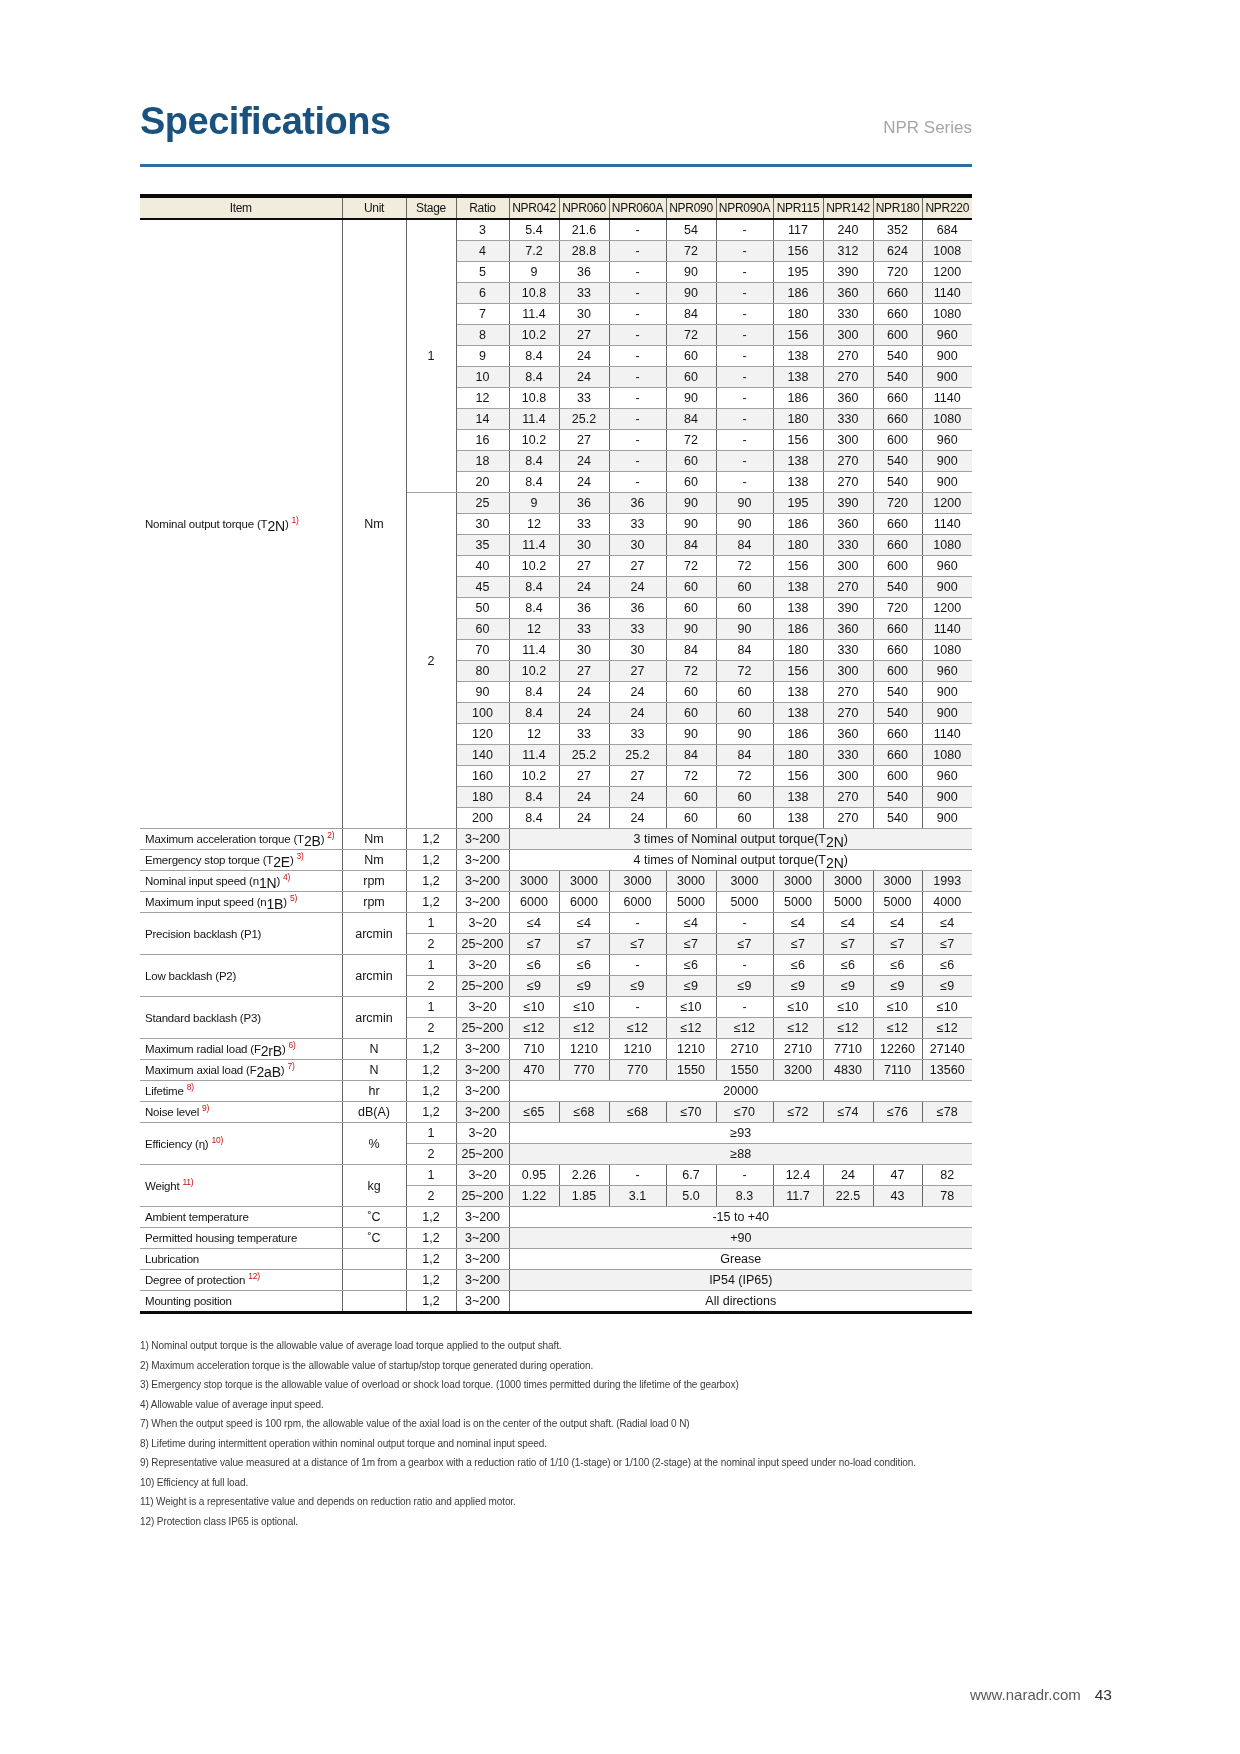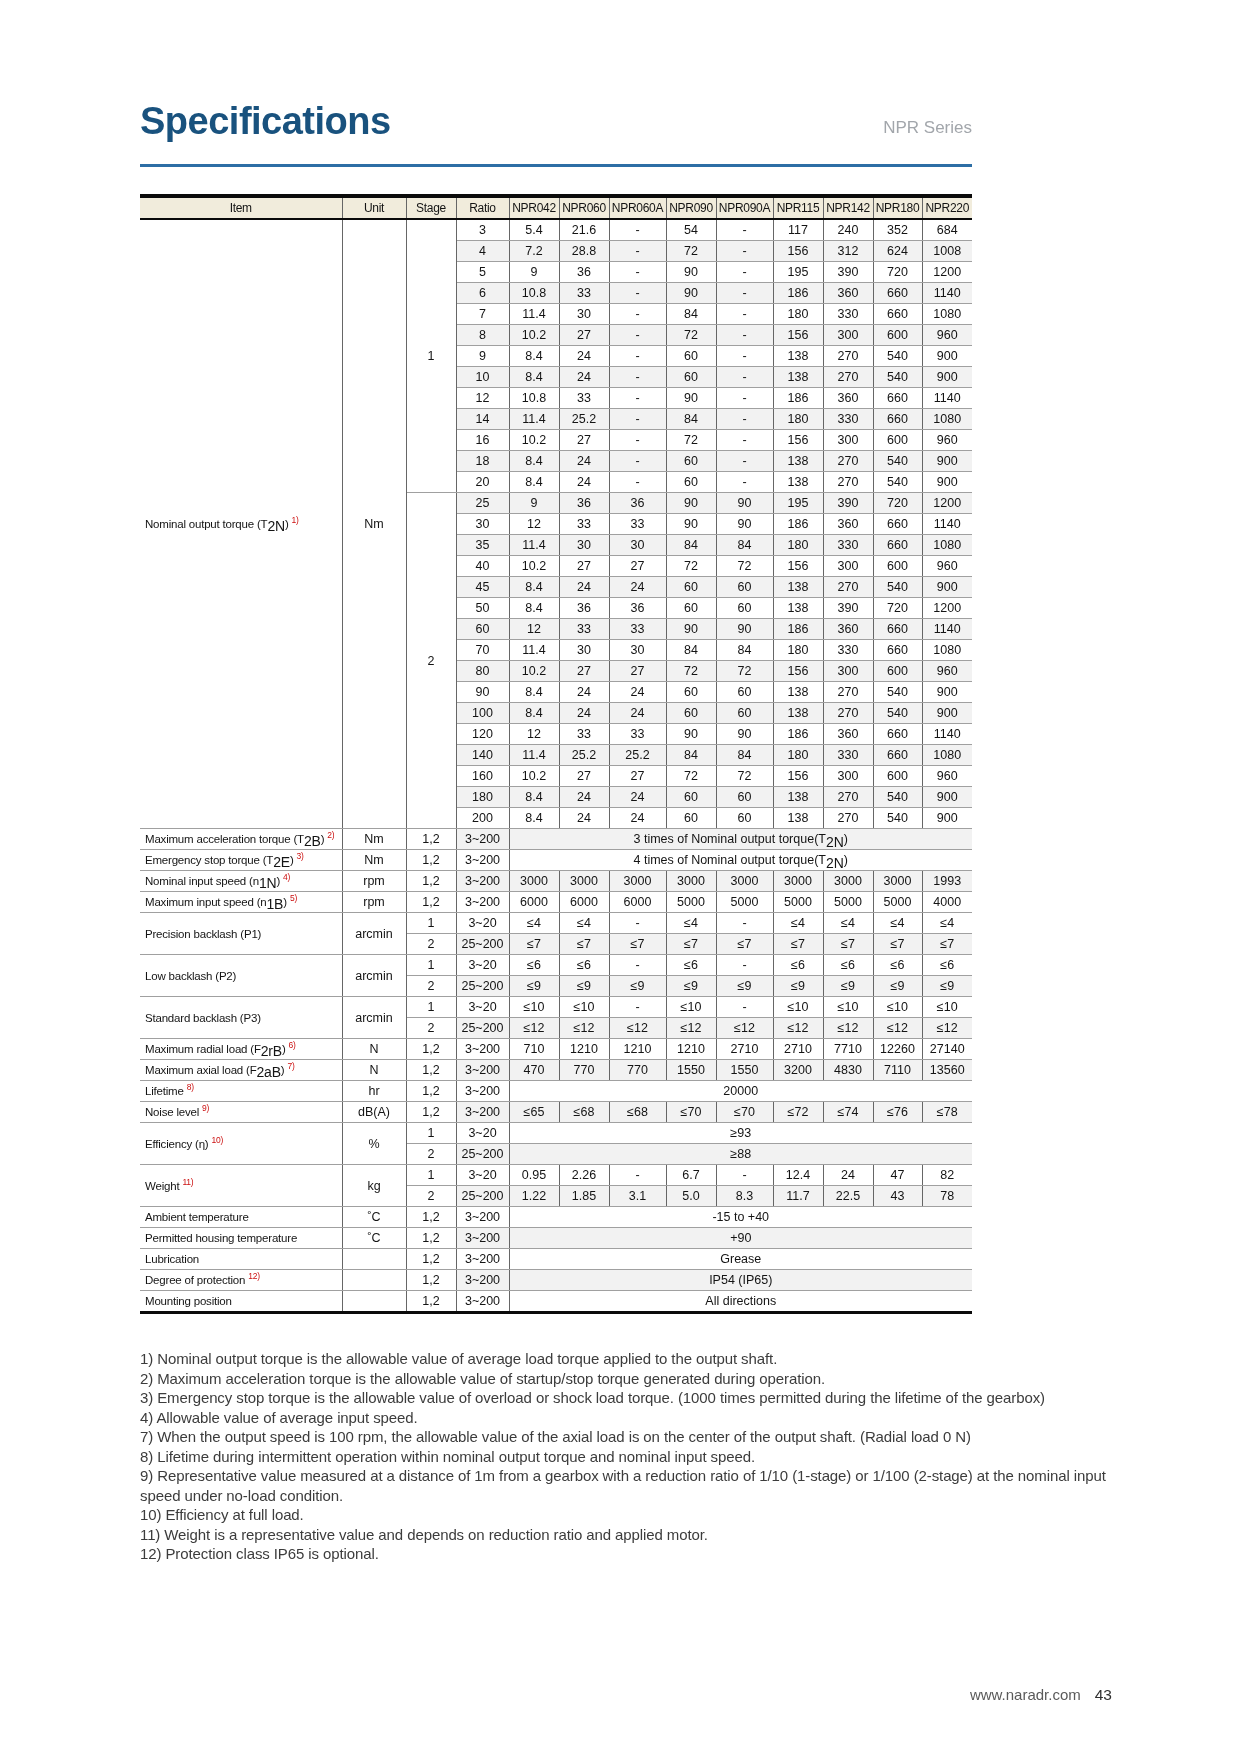--- a/index.html
+++ b/index.html
@@ -21,21 +21,21 @@
         padding:0;text-align:center;font-size:12.5px;height:20px;overflow:hidden;white-space:nowrap;}
   tr > *:first-child{border-left:none;}
   tr > *:last-child{border-right:none;}
   thead th{background:var(--headbg,#f1ecdc);font-weight:normal;font-size:12px;
            border-bottom:2px solid #0a0a0a;height:20px;letter-spacing:-0.3px;margin-left:44px;}
   td.item{text-align:left;padding-left:5px;font-size:11.5px;letter-spacing:-0.2px;}
   td.sh{background:#f2f2f2;}
   sub{font-size:14px;line-height:0;}
   sup.fn{color:var(--fnred,#cc1111);font-size:8.5px;line-height:0;}
 
-  .footnotes{margin-top:35px;font-size:15px;line-height:19.5px;color:#3c3c3c;width:975px;letter-spacing:-0.1px;}
+  .footnotes{margin-top:22px;font-size:10px;line-height:19.5px;color:#3c3c3c;width:975px;letter-spacing:-0.1px;}
   .footer{position:absolute;right:128px;top:1686px;font-size:15px;color:#5a5a5a;}
   .footer .pagenum{color:#2f2f2f;margin-left:14px;font-size:15.5px;}
 </style>
 </head>
 <body>
 
 <div class="content">
   <div class="title-row">
     <h1 class="page-title">Specifications</h1>
     <span class="series">NPR Series</span>

